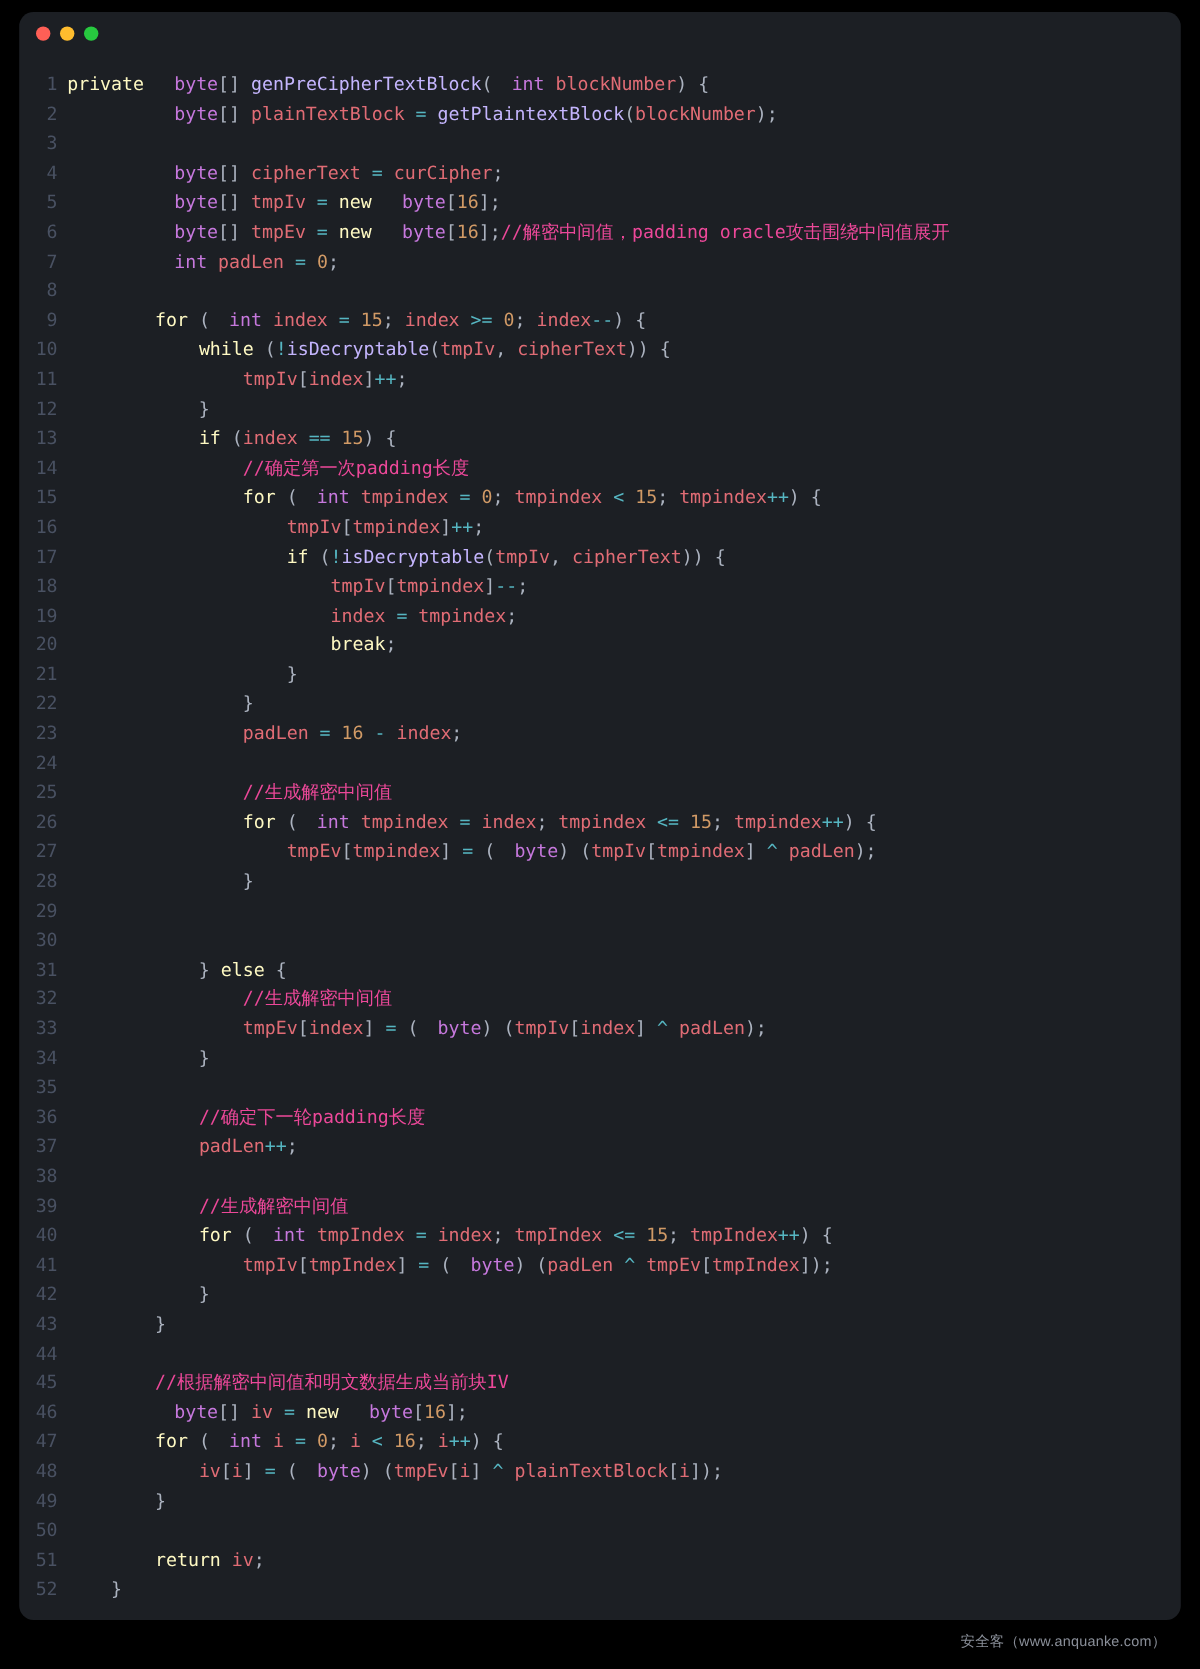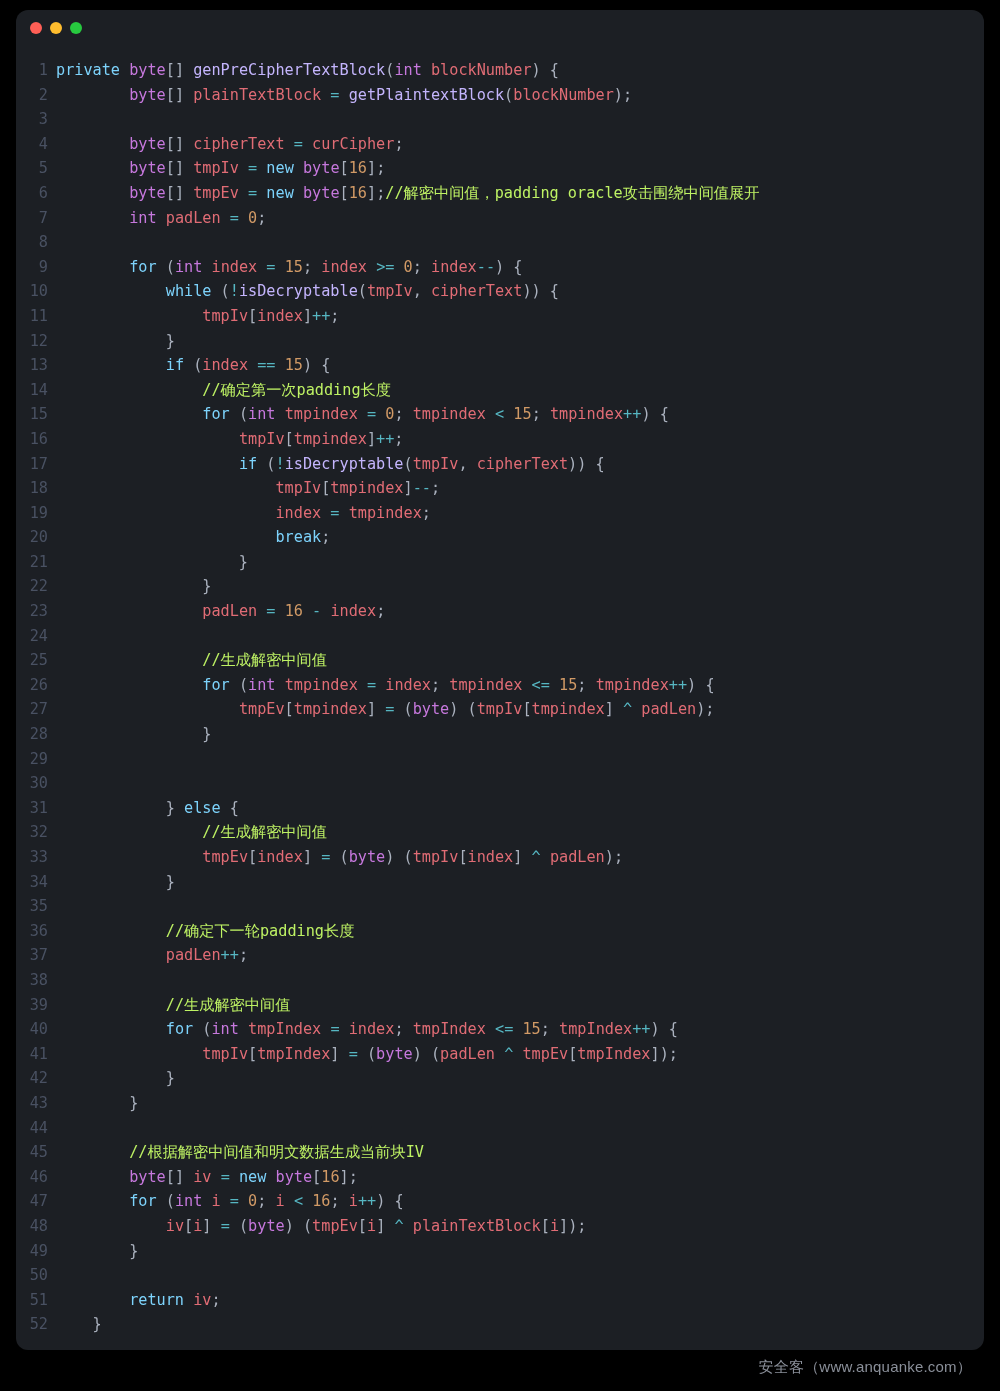--- a/index.html
+++ b/index.html
@@ -58,35 +58,35 @@
     display: inline-block;
     width: 32px;
     text-align: right;
     color: #495162;
     padding-right: 8px;
     user-select: none;
     flex: 0 0 32px;
   }
   .content { flex: 1 1 auto; }
 
-  .kw   { color: #7dd3fc; } 
-  .type { color: #c678dd; }
+  .kw   { color: #fef9c3; } 
+  .type { color: #c678dd; margin-left: 16px; }
   .fn   { color: #c4b5fd; } 
   .id   { color: #e06c75; } 
   .num  { color: #d19a66; }
-  .cmt  { color: #bef264; } 
+  .cmt  { color: #ec4899; } 
   .pun  { color: #abb2bf; }
   .op   { color: #56b6c2; }
 
   .watermark {
     position: absolute;
     right: 28px;
     bottom: 14px;
     color: #8a8f99;
-    font-size: 15px;
+    font-size: 12px;
     font-family: -apple-system, "PingFang SC", sans-serif;
     letter-spacing: 0.2px;
   }
 </style>
 </head>
 <body>
 
 <div class="window">
   <div class="titlebar">
     <div class="dot red"></div>

